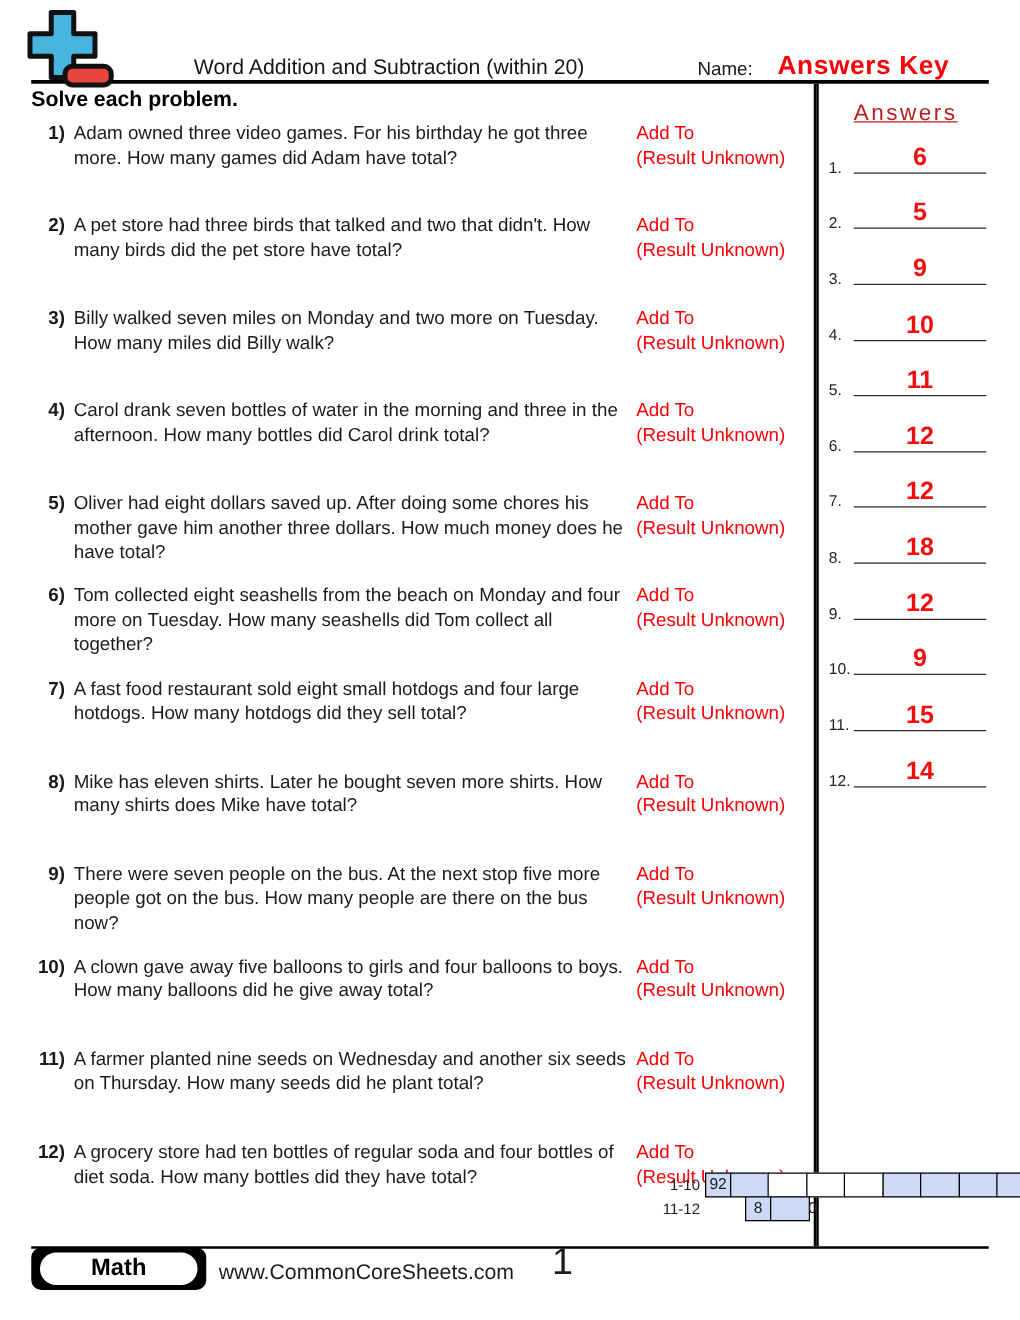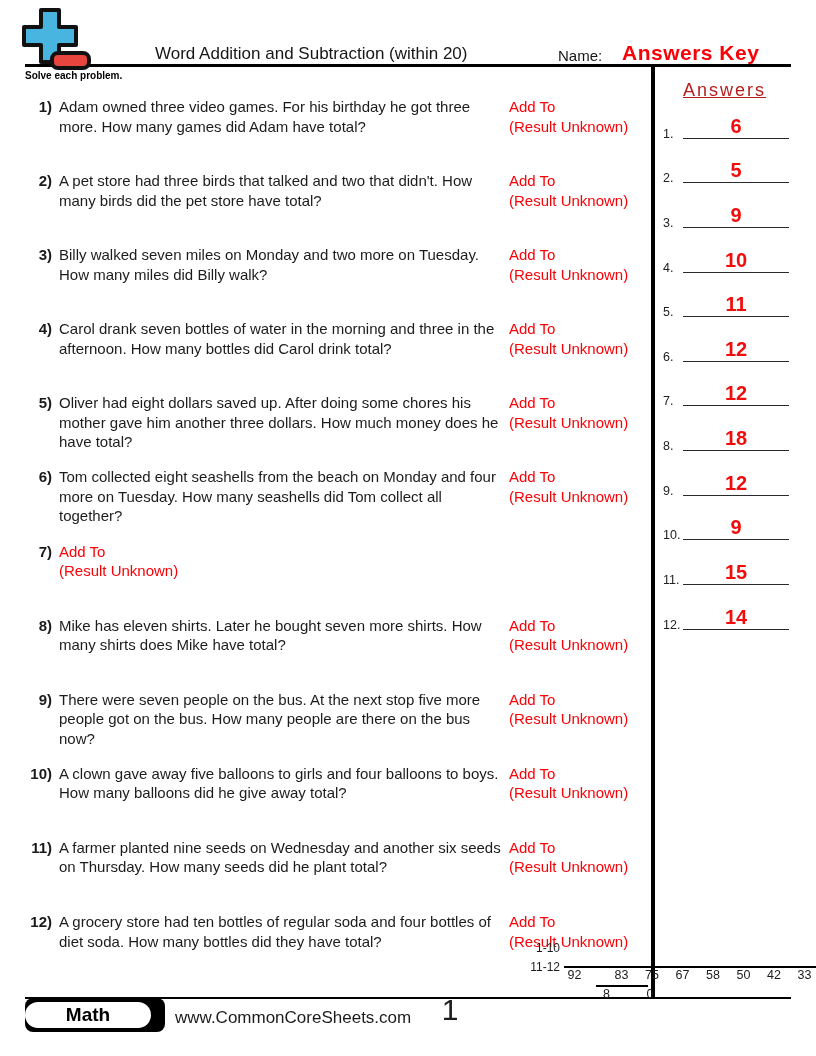--- a/index.html
+++ b/index.html
@@ -10,21 +10,21 @@
     overflow:hidden;
   }
   .page { position:absolute; inset:0; background:#fff; }
 
   
   .logo { position:absolute; top:5px; left:16px; width:78px; height:68px; z-index:3; }
   .page-title { position:absolute; top:44px; left:155px; width:360px; font-size:17px; color:#161616; white-space:nowrap; }
   .name-label { position:absolute; top:47px; left:558px; font-size:15px; color:#161616; }
   .answer-key { position:absolute; top:41px; left:622px; font-size:21px; font-weight:bold; color:#fb0007; letter-spacing:.5px; white-space:nowrap; }
   .header-rule { position:absolute; top:64px; left:25px; width:766px; border-top:3px solid #000; z-index:2; }
-  .instruction { position:absolute; top:70px; left:25px; font-size:10px; font-weight:bold; color:#000; }
+  .instruction { position:absolute; top:70px; left:25px; font-size:17px; font-weight:bold; color:#000; }
 
   
   .divider { position:absolute; top:67px; left:651px; width:2px; height:930px;
              border-left:2px solid #000; border-right:2px solid #000; background:#fff; }
 
   
   .problems { position:absolute; top:97px; left:25px; width:628px; }
   .problem { height:74.1px; display:flex; align-items:flex-start; }
   .p-num  { flex:none; width:34px; padding-right:7px; text-align:right; font-size:15px; font-weight:bold; line-height:19.5px; }
   .p-text { flex:none; width:450px; font-size:15px; line-height:19.5px; color:#1c1c1c; }
@@ -37,34 +37,34 @@
   .answers-list { position:absolute; top:99px; left:655px; width:136px; }
   .answer-item { position:relative; height:44.65px; }
   .answer-label { position:absolute; left:8px; bottom:3px; font-size:12.5px; color:#222; }
   .answer-line  { position:absolute; left:28px; right:2px; bottom:5px; border-bottom:1.6px solid #2b2b2b; }
   .answer-value { position:absolute; left:28px; right:2px; bottom:6px; text-align:center;
                   font-size:20px; font-weight:bold; color:#f20d0d; }
 
   
   .footer-rule { position:absolute; top:997px; left:25px; width:766px; border-top:2.5px solid #000; }
   .badge { position:absolute; top:998px; left:25px; width:140px; height:34px; background:#000;
-           border-radius:8px; display:flex; align-items:center; justify-content:flex-start; z-index:2; }
+           border-radius:8px; display:flex; align-items:center; justify-content:center; z-index:2; }
   .badge-oval { width:126px; height:26px; background:#fff; border-radius:14px;
                 display:flex; align-items:center; justify-content:center;
                 font-size:19px; font-weight:bold; color:#000; }
   .site { position:absolute; top:1008px; left:175px; font-size:17px; color:#1c1c1c; }
   .page-num { position:absolute; top:993px; left:425px; width:50px; text-align:center; font-size:30px; color:#1c1c1c; }
 
   .score-table { position:absolute; top:938px; left:528px; }
   .score-row { display:flex; height:20px; }
   .score-row + .score-row { margin-top:-1.5px;gap:32px; }
   .score-label { flex:none; width:36px; padding-right:4px; text-align:right;
                  font-size:12px; line-height:20px; color:#1c1c1c; }
   .score-cell { flex:none; width:21px; border:1.5px solid #000; background:#fff;
-                font-size:12.5px; line-height:16px; text-align:center; color:#1c1c1c;margin-top:28px; }
+                font-size:12.5px; line-height:16px; text-align:center; color:#1c1c1c; }
   .score-cell + .score-cell { margin-left:-1.5px;padding-left:30px; }
   .score-cell.shaded { background:#ccdaf5; }
 </style>
 </head>
 <body>
 
 <div class="page">
 
   <div class="logo">
     <svg width="78" height="68" viewBox="0 0 78 68">
@@ -131,20 +131,21 @@
         <div class="p-num">6)</div>
         <div class="p-text">Tom collected eight seashells from the beach on Monday and four more on Tuesday. How many seashells did Tom collect all together?</div>
         <div class="p-type">
           <div>Add To</div>
           <div>(Result Unknown)</div>
         </div>
       </div>
 
       <div class="problem">
         <div class="p-num">7)</div>
+        <div class="p-text">A fast food restaurant sold eight small hotdogs and four large hotdogs. How many hotdogs did they sell total?</div>
         <div class="p-type">
           <div>Add To</div>
           <div>(Result Unknown)</div>
         </div>
       </div>
 
       <div class="problem">
         <div class="p-num">8)</div>
         <div class="p-text">Mike has eleven shirts. Later he bought seven more shirts. How many shirts does Mike have total?</div>
         <div class="p-type">

